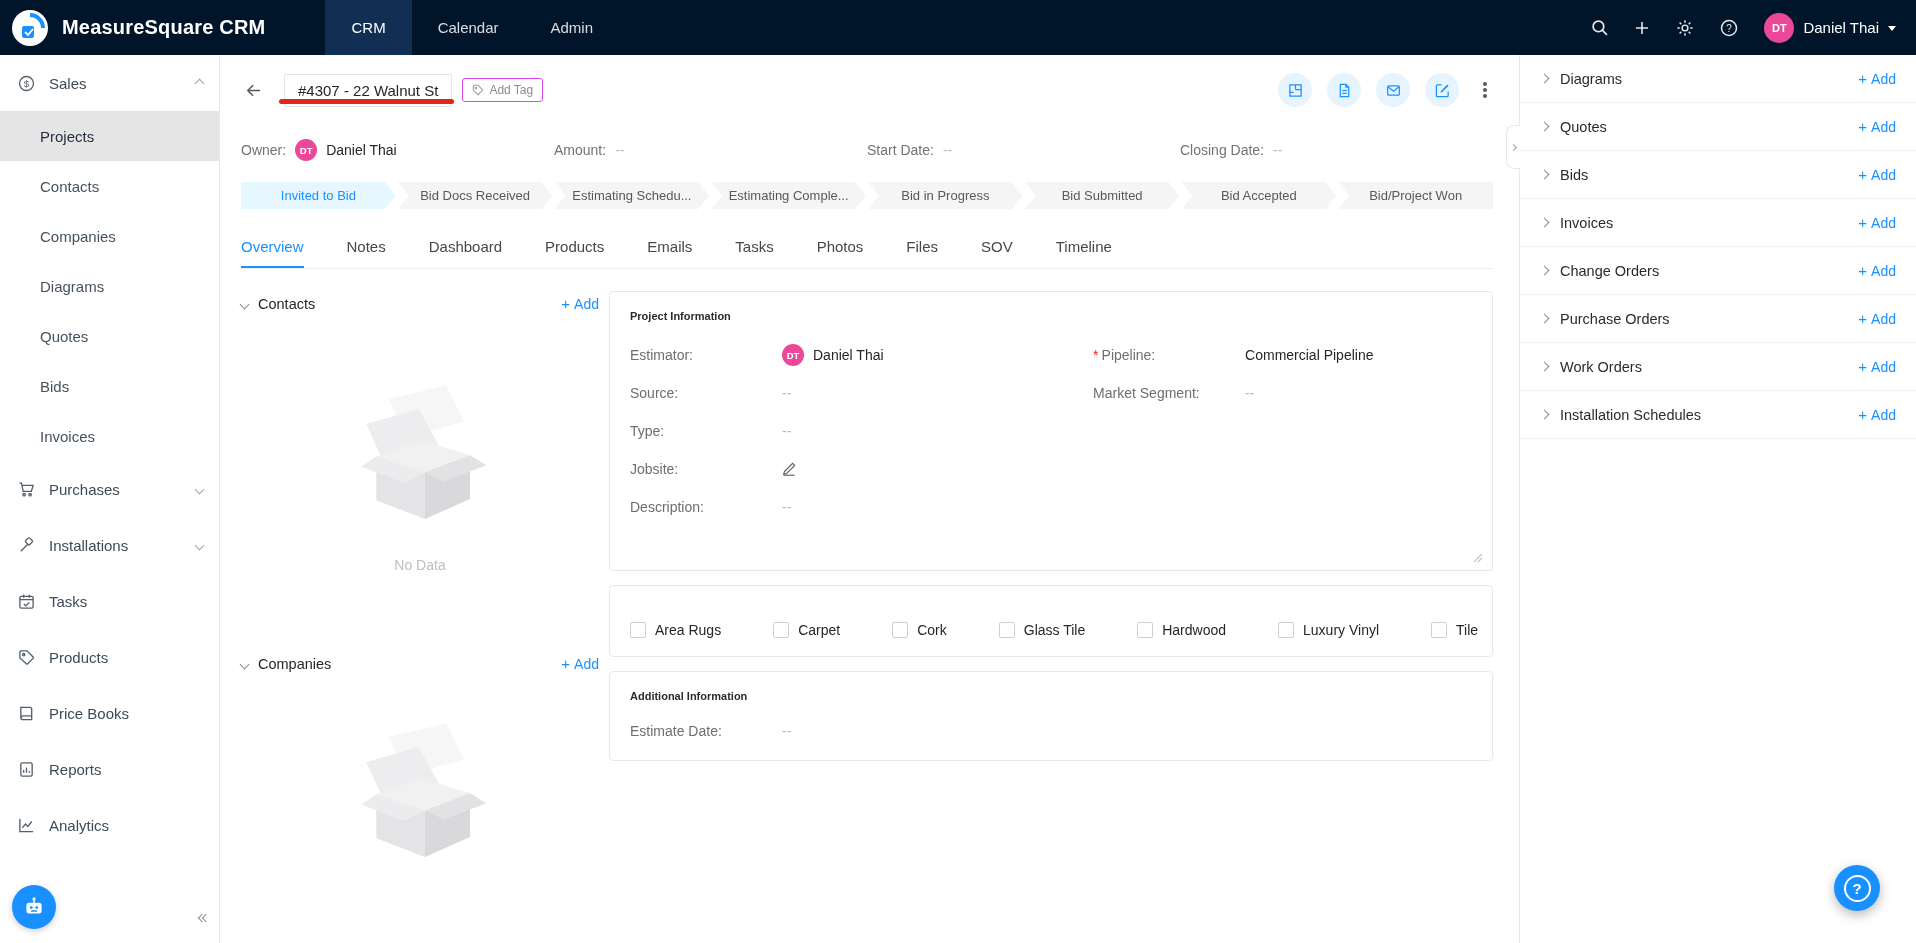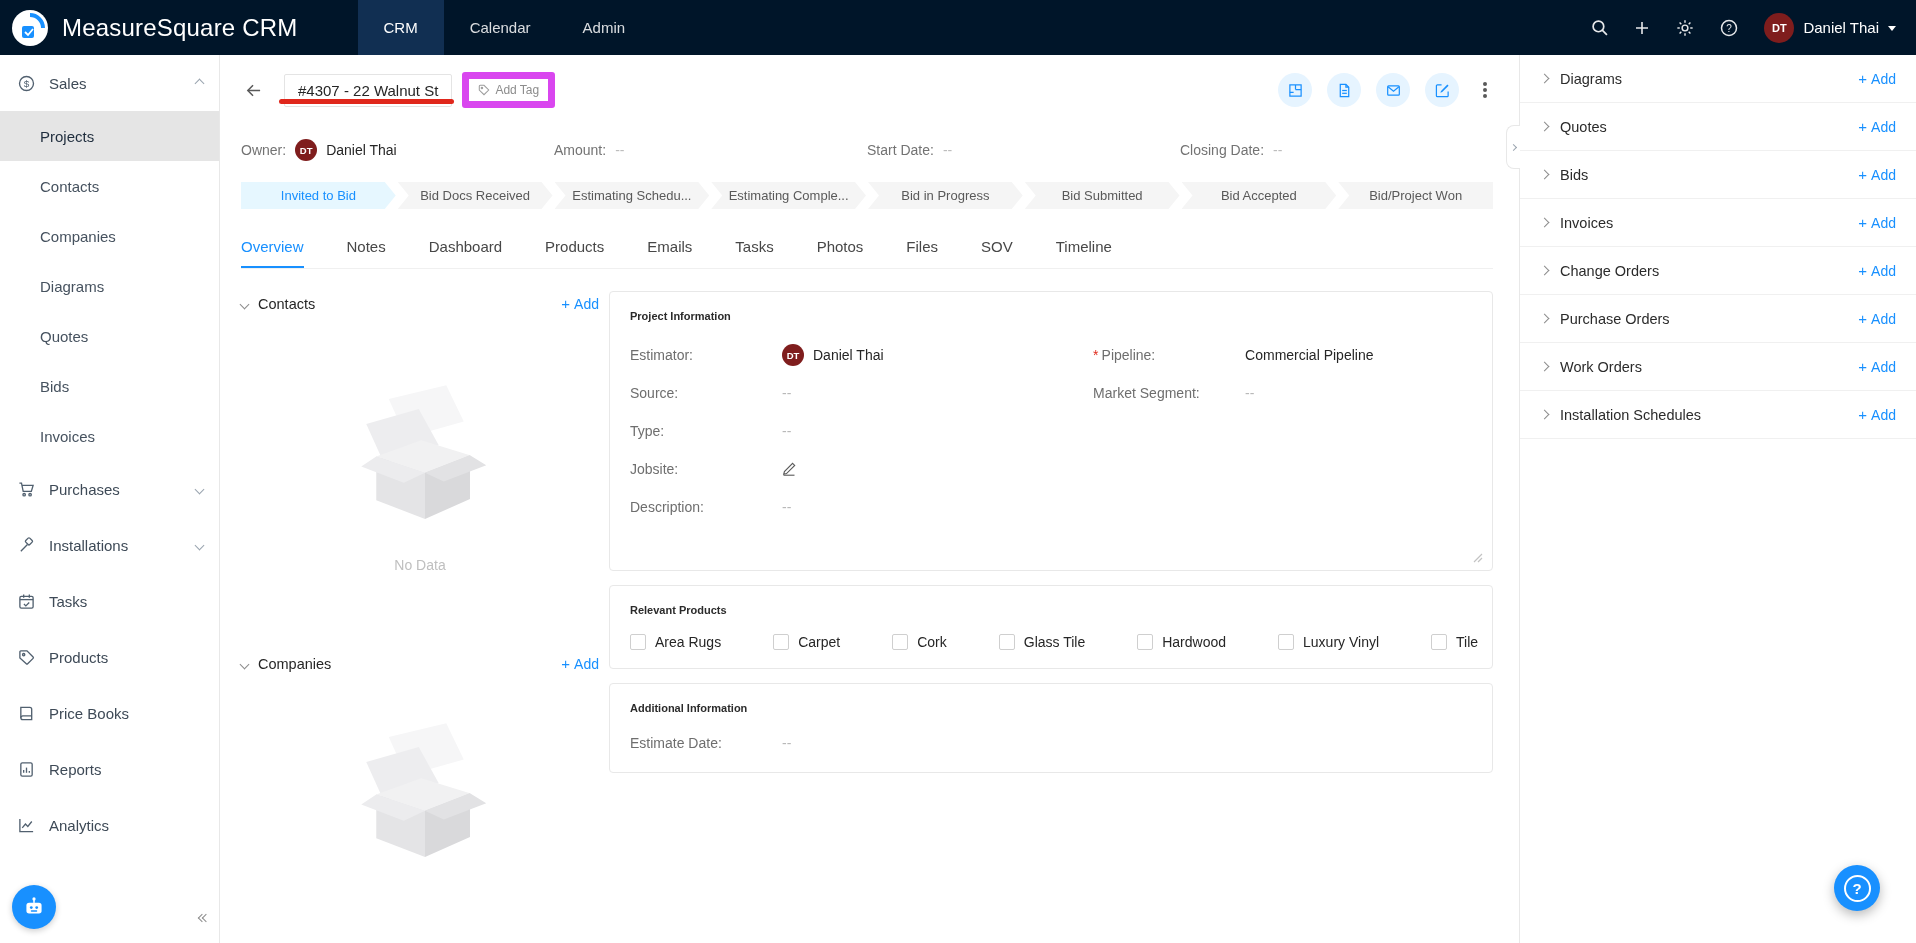--- a/index.html
+++ b/index.html
@@ -2,29 +2,29 @@
 <html><head>
 <meta charset="utf-8">
 <style>
   * { margin:0; padding:0; box-sizing:border-box; }
   html,body { width:1916px; height:943px; overflow:hidden; }
   body { font-family:"Liberation Sans", sans-serif; background:#fff; color:#262626; font-size:14px; position:relative; }
 
   
   .topbar { height:55px; background:#001529; display:flex; align-items:center; color:#fff; padding:0 20px 0 12px; }
   .logo { width:36px; height:36px; border-radius:50%; background:#fff; display:flex; align-items:center; justify-content:center; margin-right:14px; }
-  .brand { font-size:24px; font-weight:400; letter-spacing:.2px; margin-right:60px; white-space:nowrap; }
+  .brand { font-size:20px; font-weight:700; letter-spacing:.2px; margin-right:60px; white-space:nowrap; }
   .topnav { display:flex; height:100%; }
   .topnav-item { height:100%; display:flex; align-items:center; padding:0 26px; font-size:15px; color:rgba(255,255,255,.85); cursor:pointer; }
   .topnav-item.active { background:#112f52; color:#fff; }
   .topbar-spacer { flex:1; }
   .topbar-icons { display:flex; align-items:center; gap:26px; color:rgba(255,255,255,.9); }
   .tb-icon { display:inline-flex; cursor:pointer; }
   .userchip { display:flex; align-items:center; gap:9px; margin-left:26px; cursor:pointer; }
-  .avatar { border-radius:50%; background:#7f1d1d; color:#fff; display:inline-flex; align-items:center; justify-content:center; font-weight:700; }
+  .avatar { border-radius:50%; background:#ec4899; color:#fff; display:inline-flex; align-items:center; justify-content:center; font-weight:700; }
   .avatar.nav { width:30px; height:30px; font-size:11px; }
   .avatar.sm { width:22px; height:22px; font-size:9.5px; flex:0 0 auto; }
   .username { font-size:15px; color:#fff; }
   .caret-down-w { width:0; height:0; border-left:4.5px solid transparent; border-right:4.5px solid transparent; border-top:5.5px solid #fff; margin-top:2px; }
 
   
   .shell { display:flex; height:888px; }
 
   
   .sidebar { width:220px; flex:0 0 220px; background:#fff; border-right:1px solid #e8e8e8; position:relative; }
@@ -43,21 +43,21 @@
   .side-collapse .chev { width:6px; height:6px; border-color:#8c8c8c; transform:rotate(135deg); }
   .side-collapse .chev + .chev { margin-left:-2px; }
 
   
   .main { flex:1 1 auto; min-width:0; padding:0 26px 0 21px; position:relative; }
   .page-header { margin-top:14px; height:42px; display:flex; align-items:center; }
   .back-btn { display:inline-flex; color:#595959; cursor:pointer; padding:4px; }
   .title-wrap { position:relative; margin-left:18px; display:inline-block; }
   .title-input { border:1px solid #e4e4e4; border-radius:2px; background:#fff; padding:7px 13px; font-size:15px; color:#262626; min-width:158px; cursor:text; white-space:nowrap; }
   .red-underline { position:absolute; left:-5px; right:-2px; bottom:-5px; height:5px; background:#e0271c; border-radius:2.5px; }
-  .tag-chip { margin-left:10px; display:inline-flex; align-items:center; gap:5px; border:7px solid #d946ef; border-radius:3px; padding:4px 9px; font-size:12px; color:#8c8c8c; cursor:pointer; background:#fff; }
+  .tag-chip { margin-left:10px; display:inline-flex; align-items:center; gap:5px; border:1px solid #d946ef; border-radius:3px; padding:4px 9px; font-size:12px; color:#8c8c8c; cursor:pointer; background:#fff; }
   .hdr-spacer { flex:1; }
   .circle-btn { width:34px; height:34px; border-radius:50%; border:none; background:#e6f4ff; color:#1890ff; display:inline-flex; align-items:center; justify-content:center; margin-left:15px; cursor:pointer; }
   .more-dots { width:4px; height:4px; border-radius:50%; background:#595959; box-shadow:0 -6px 0 #595959, 0 6px 0 #595959; margin-left:24px; margin-right:6px; cursor:pointer; }
 
   .summary-row { margin-top:28px; display:flex; align-items:center; height:22px; }
   .sum-col { display:flex; align-items:center; gap:9px; width:317px; }
   .sum-label { color:#737373; }
   .sum-value { color:#262626; }
   .sum-value.muted { color:#bdbdbd; cursor:pointer; }
 
@@ -552,21 +552,20 @@
           </div>
           <div class="desc-space"></div>
           <span class="resize-handle">
             <svg viewBox="0 0 10 10" width="10" height="10">
                 <path d="M9 1 L1 9 M9 5 L5 9" stroke="#c3c3c3" stroke-width="1.2" fill="none"></path>
               </svg>
           </span>
         </div>
 
         <div class="card">
-          <div class="card-title">Relevant Products</div>
           <div class="chk-row">
             <label class="chk">
                 <span class="chk-box"></span>
                 <span>Area Rugs</span>
               </label>
             <label class="chk">
                 <span class="chk-box"></span>
                 <span>Carpet</span>
               </label>
             <label class="chk">

